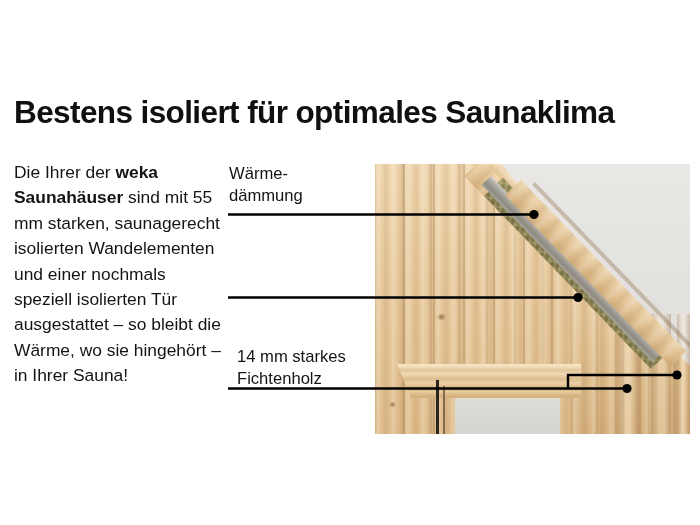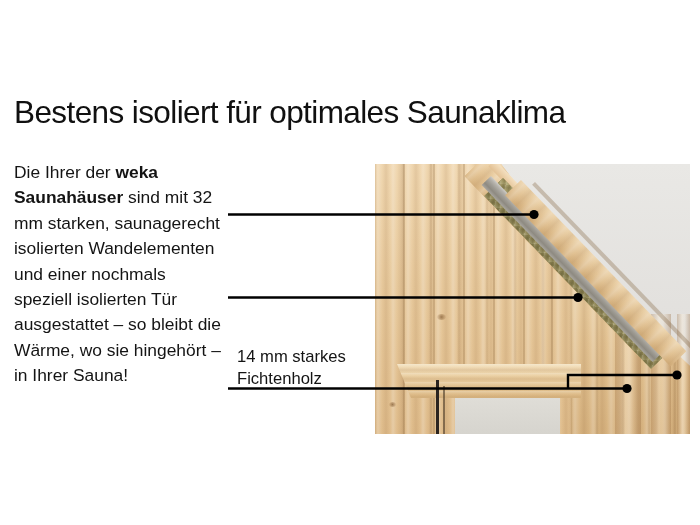--- a/index.html
+++ b/index.html
@@ -23,21 +23,21 @@
     background: #ffffff;
   }
 
   
   .headline {
     position: absolute;
     left: 14px;
     top: 96px;
     width: 680px;
     font-size: 31.5px;
-    font-weight: normal;
+    font-weight: bold;
     letter-spacing: -0.6px;
     line-height: 1.05;
     color: #101010;
     white-space: nowrap;
   }
 
   
   .body-col {
     position: absolute;
     left: 14px;
@@ -282,23 +282,25 @@
   
 </style>
 </head>
 <body>
 
 <div id="page">
 
   <div class="headline">Bestens isoliert für optimales Saunaklima</div>
 
   <div class="body-col">
-    <span>Die Ihrer der </span><b>weka Saunahäuser</b><span> sind mit 32 mm starken, saunagerecht isolierten Wandelementen und einer nochmals speziell isolierten Tür ausgestattet – so bleibt die Wärme, wo sie hingehört – in Ihrer Sauna!</span>
+    <span>Die Ihrer der </span><b>weka Saunahäuser</b><span> sind mit 55 mm starken, saunagerecht isolierten Wandelementen und einer nochmals speziell isolierten Tür ausgestattet – so bleibt die Wärme, wo sie hingehört – in Ihrer Sauna!</span>
   </div>
 
+  <div class="callout-label" id="callout-label-0">Wärme-
+dämmung</div>
   <div class="callout-label" id="callout-label-2">14 mm starkes
  Fichtenholz</div>
 
   <div id="photo">
     <div class="backdrop"></div>
 
     <div id="wall-right"></div>
     <div class="post" id="post-a"></div>
     <div class="post" id="post-b"></div>
     <div class="post" id="post-c"></div>

